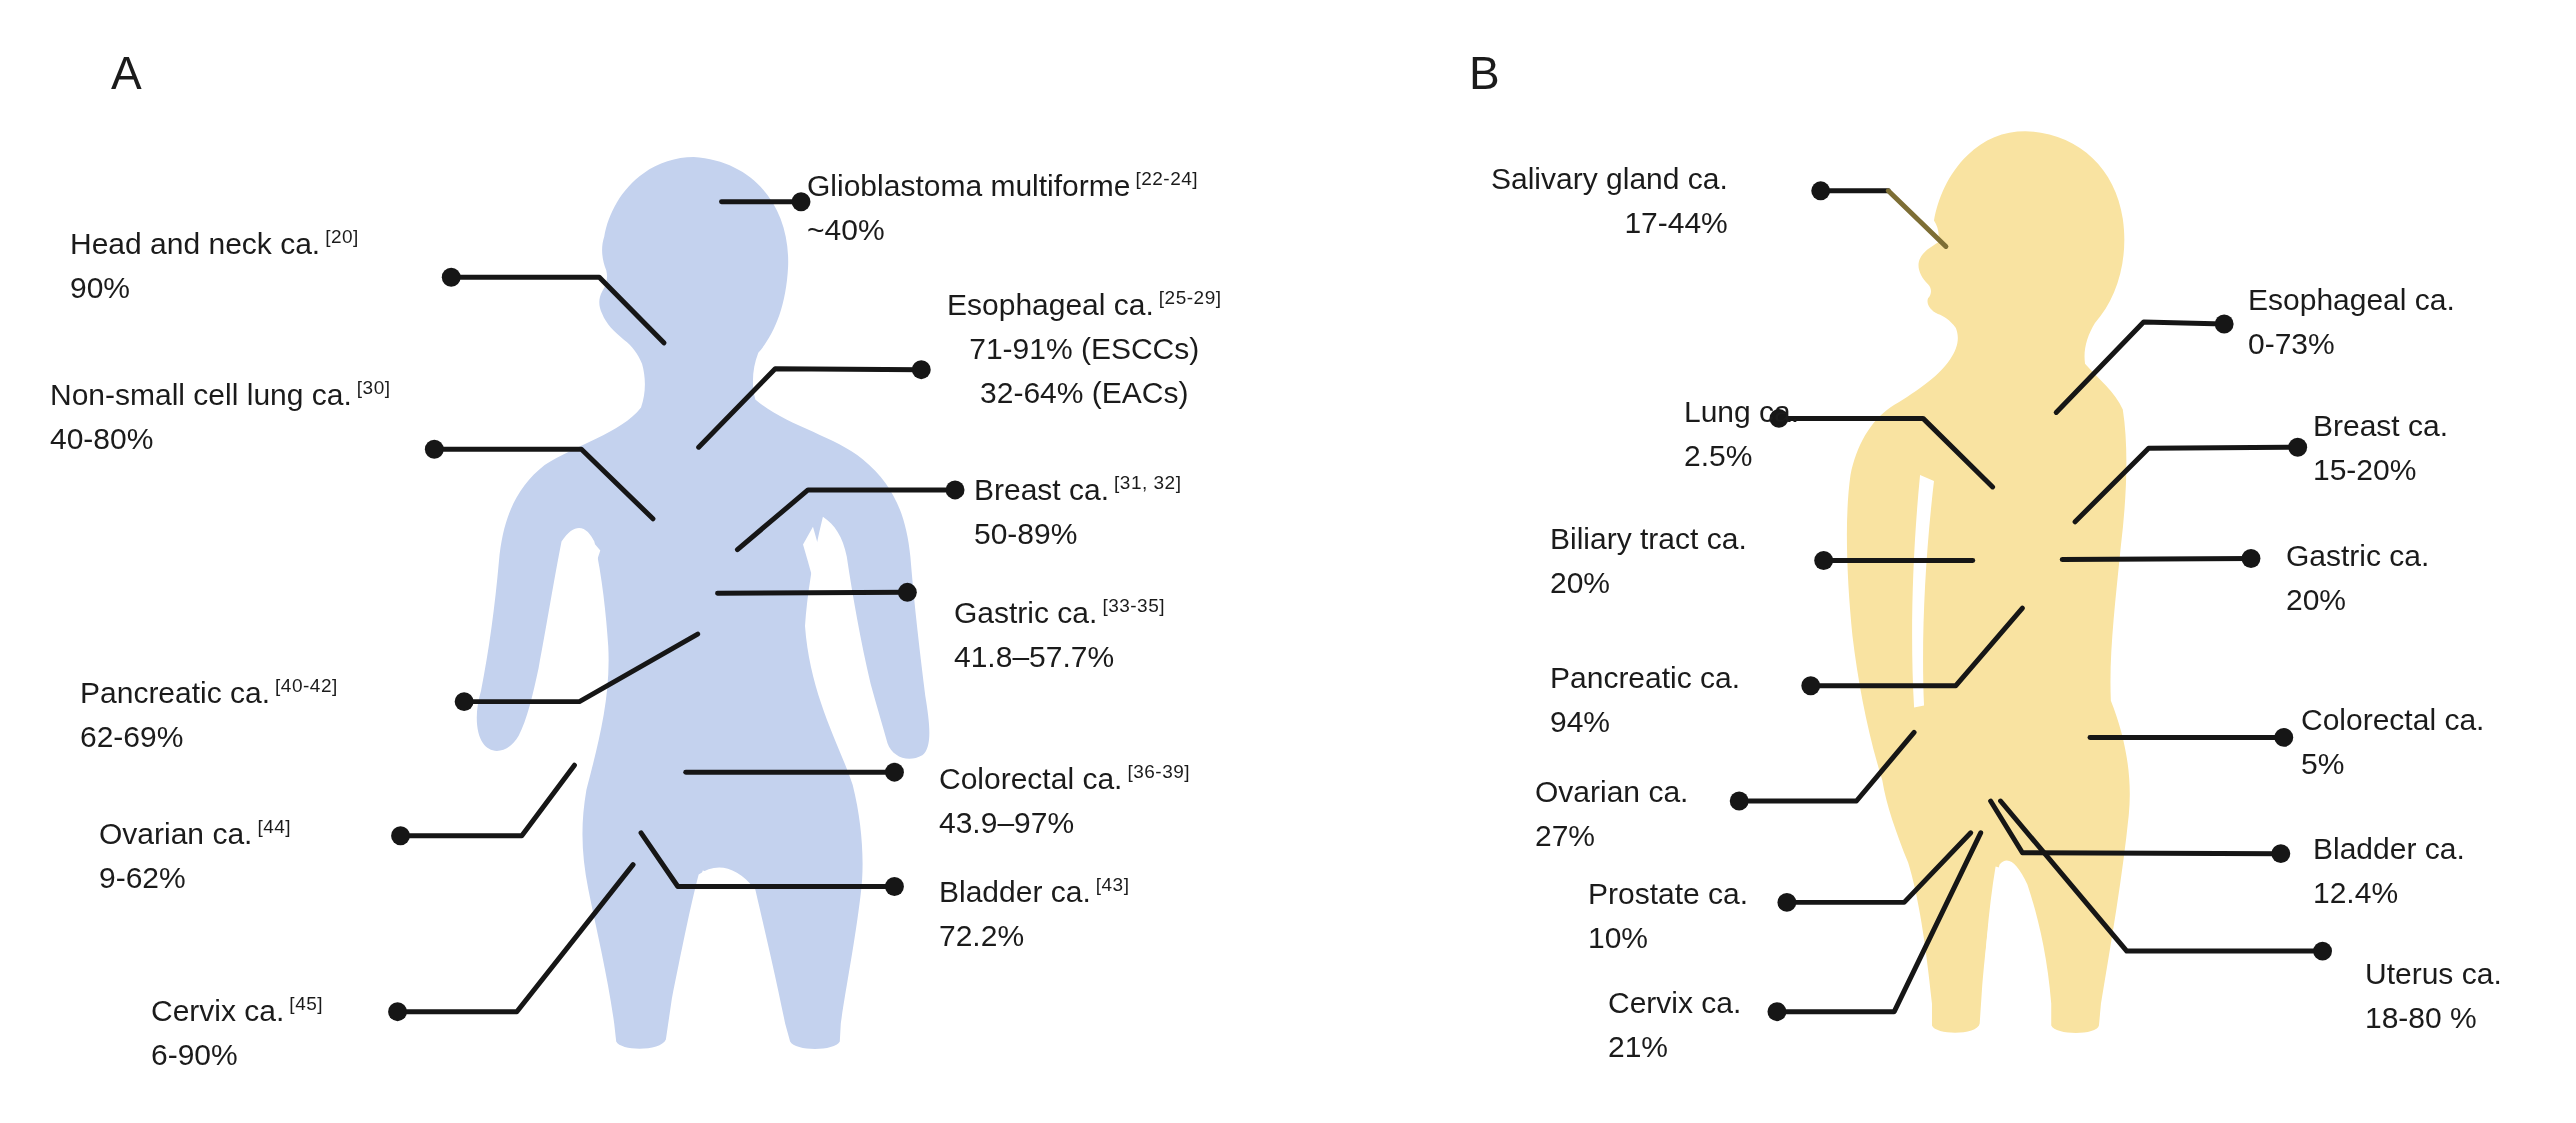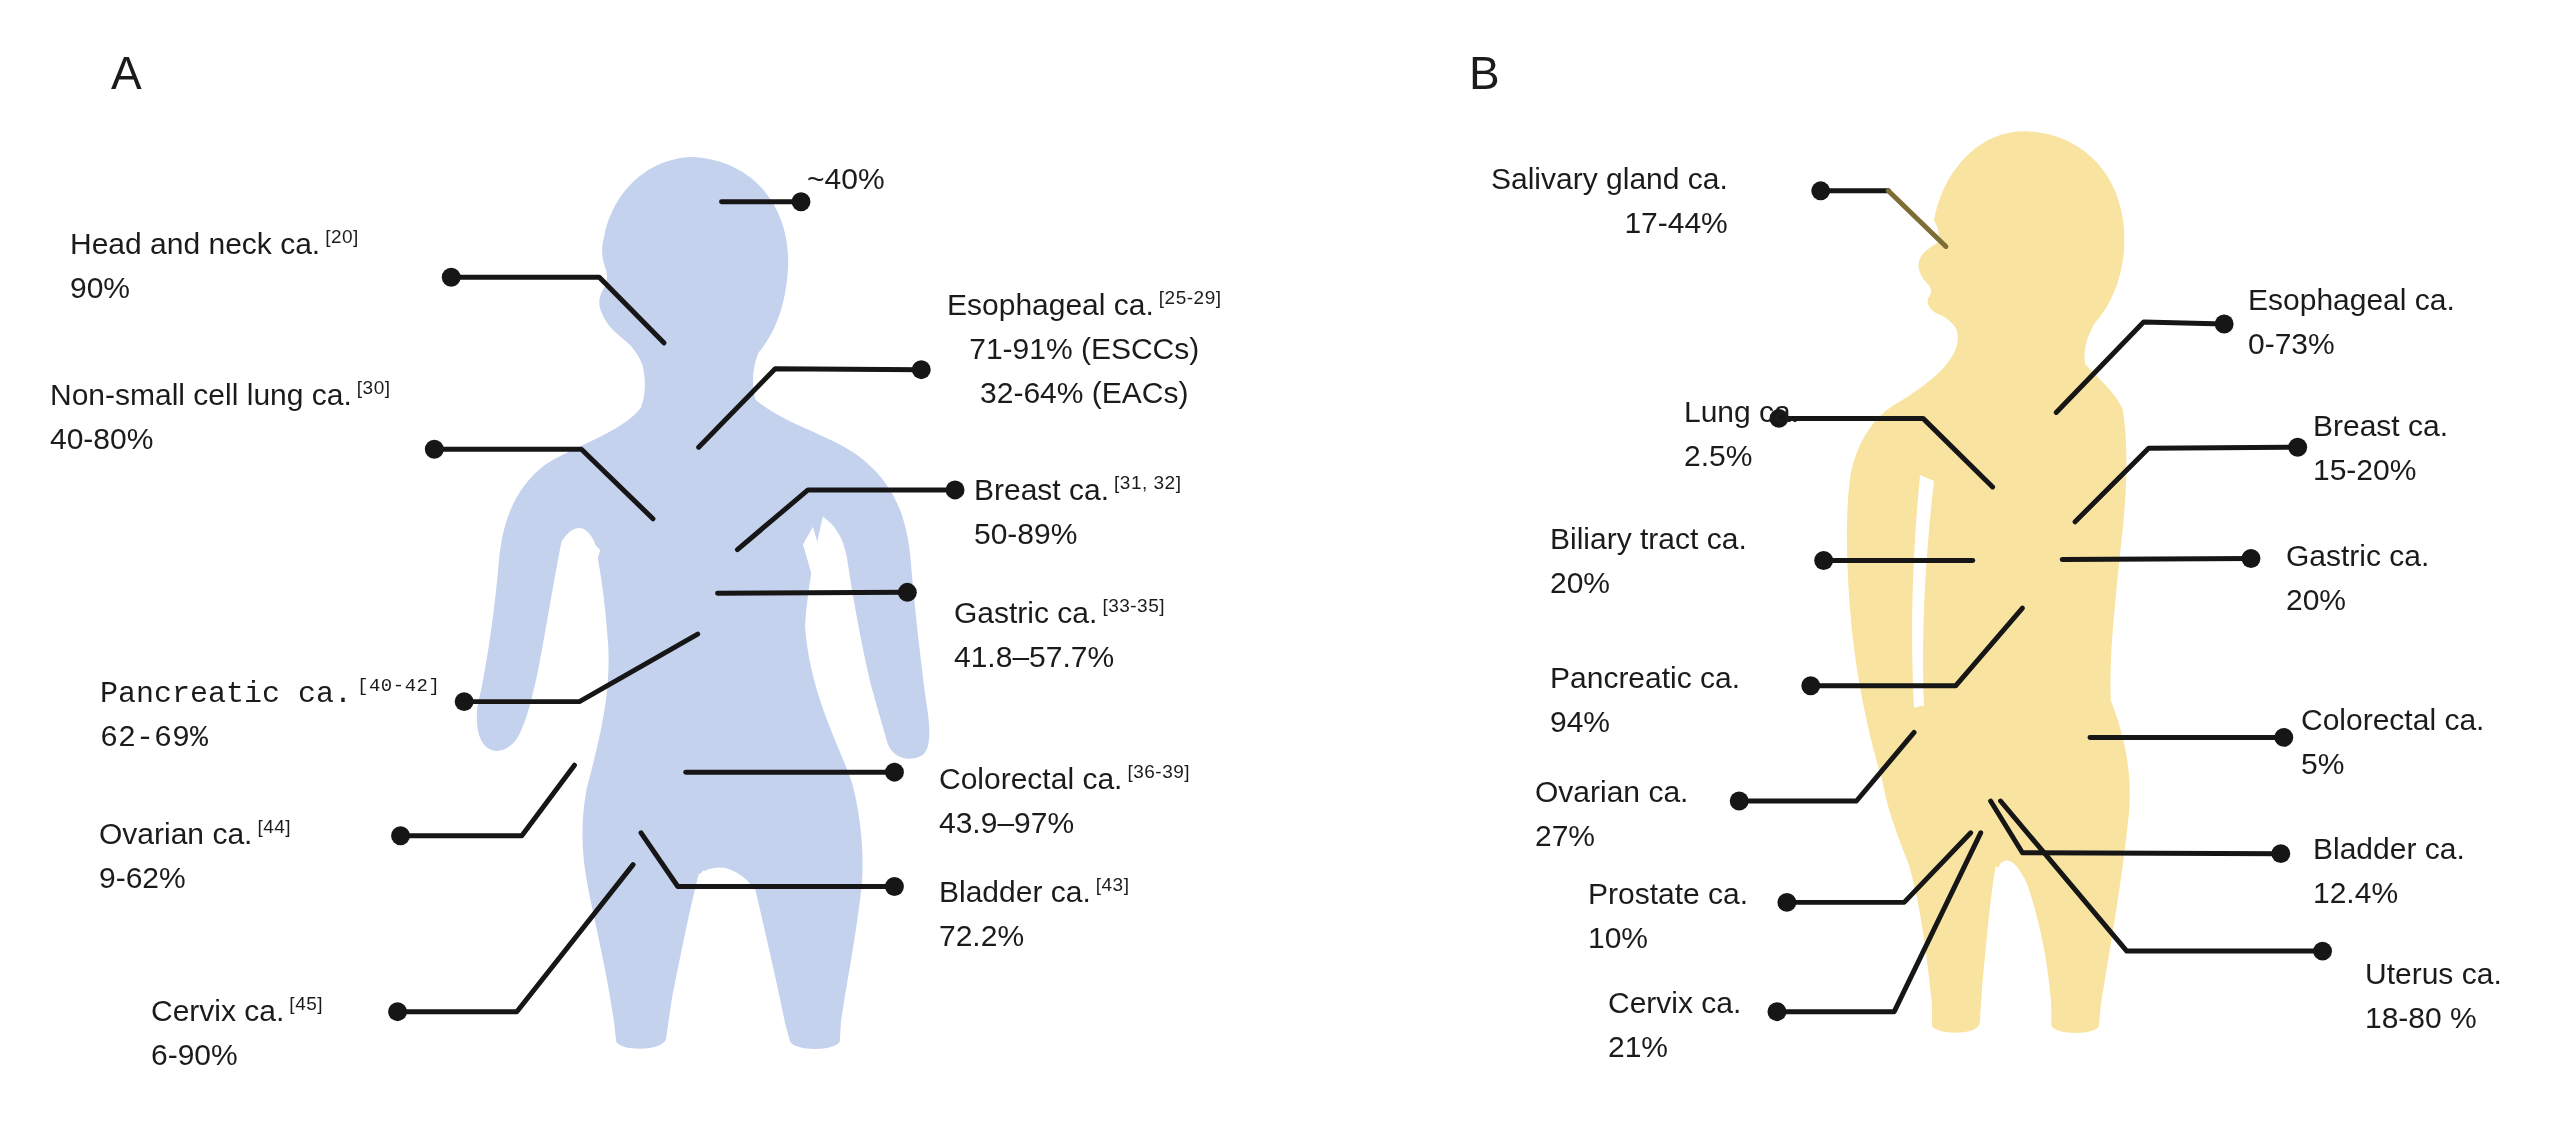--- a/index.html
+++ b/index.html
@@ -178,20 +178,21 @@
         <polyline points="1788,1018 1906,1018 1993,838" fill="none" stroke="#161616" stroke-width="5" stroke-linejoin="round" stroke-linecap="round"></polyline>
         <circle cx="1788" cy="1018" r="9.5" fill="#161616"></circle>
       </g>
   </svg>
 
   <div class="panel-letter" style="left:111px;top:50px">A</div>
   <div class="panel-letter" style="left:1469px;top:50px">B</div>
 
   <div id="labels">
       <div class="ann" style="left: 807px; top: 157px;">
+        <div><span>Glioblastoma multiforme</span><sup>[22-24]</sup></div>
         <div>~40%</div>
       </div>
       <div class="ann" style="left: 70px; top: 215px;">
         <div><span>Head and neck ca.</span><sup>[20]</sup></div>
         <div>90%</div>
       </div>
       <div class="ann" style="left: 947px; top: 276px; text-align: center;">
         <div><span>Esophageal ca.</span><sup>[25-29]</sup></div>
         <div>71-91% (ESCCs)</div>
         <div>32-64% (EACs)</div>
@@ -201,21 +202,21 @@
         <div>40-80%</div>
       </div>
       <div class="ann" style="left: 974px; top: 461px;">
         <div><span>Breast ca.</span><sup>[31, 32]</sup></div>
         <div>50-89%</div>
       </div>
       <div class="ann" style="left: 954px; top: 584px;">
         <div><span>Gastric ca.</span><sup>[33-35]</sup></div>
         <div>41.8–57.7%</div>
       </div>
-      <div class="ann" style="left: 100px; top: 664px; font-family: Liberation Mono, monospace;">
+      <div class="ann" style="left: 80px; top: 664px;">
         <div><span>Pancreatic ca.</span><sup>[40-42]</sup></div>
         <div>62-69%</div>
       </div>
       <div class="ann" style="left: 939px; top: 750px;">
         <div><span>Colorectal ca.</span><sup>[36-39]</sup></div>
         <div>43.9–97%</div>
       </div>
       <div class="ann" style="left: 99px; top: 805px;">
         <div><span>Ovarian ca.</span><sup>[44]</sup></div>
         <div>9-62%</div>

